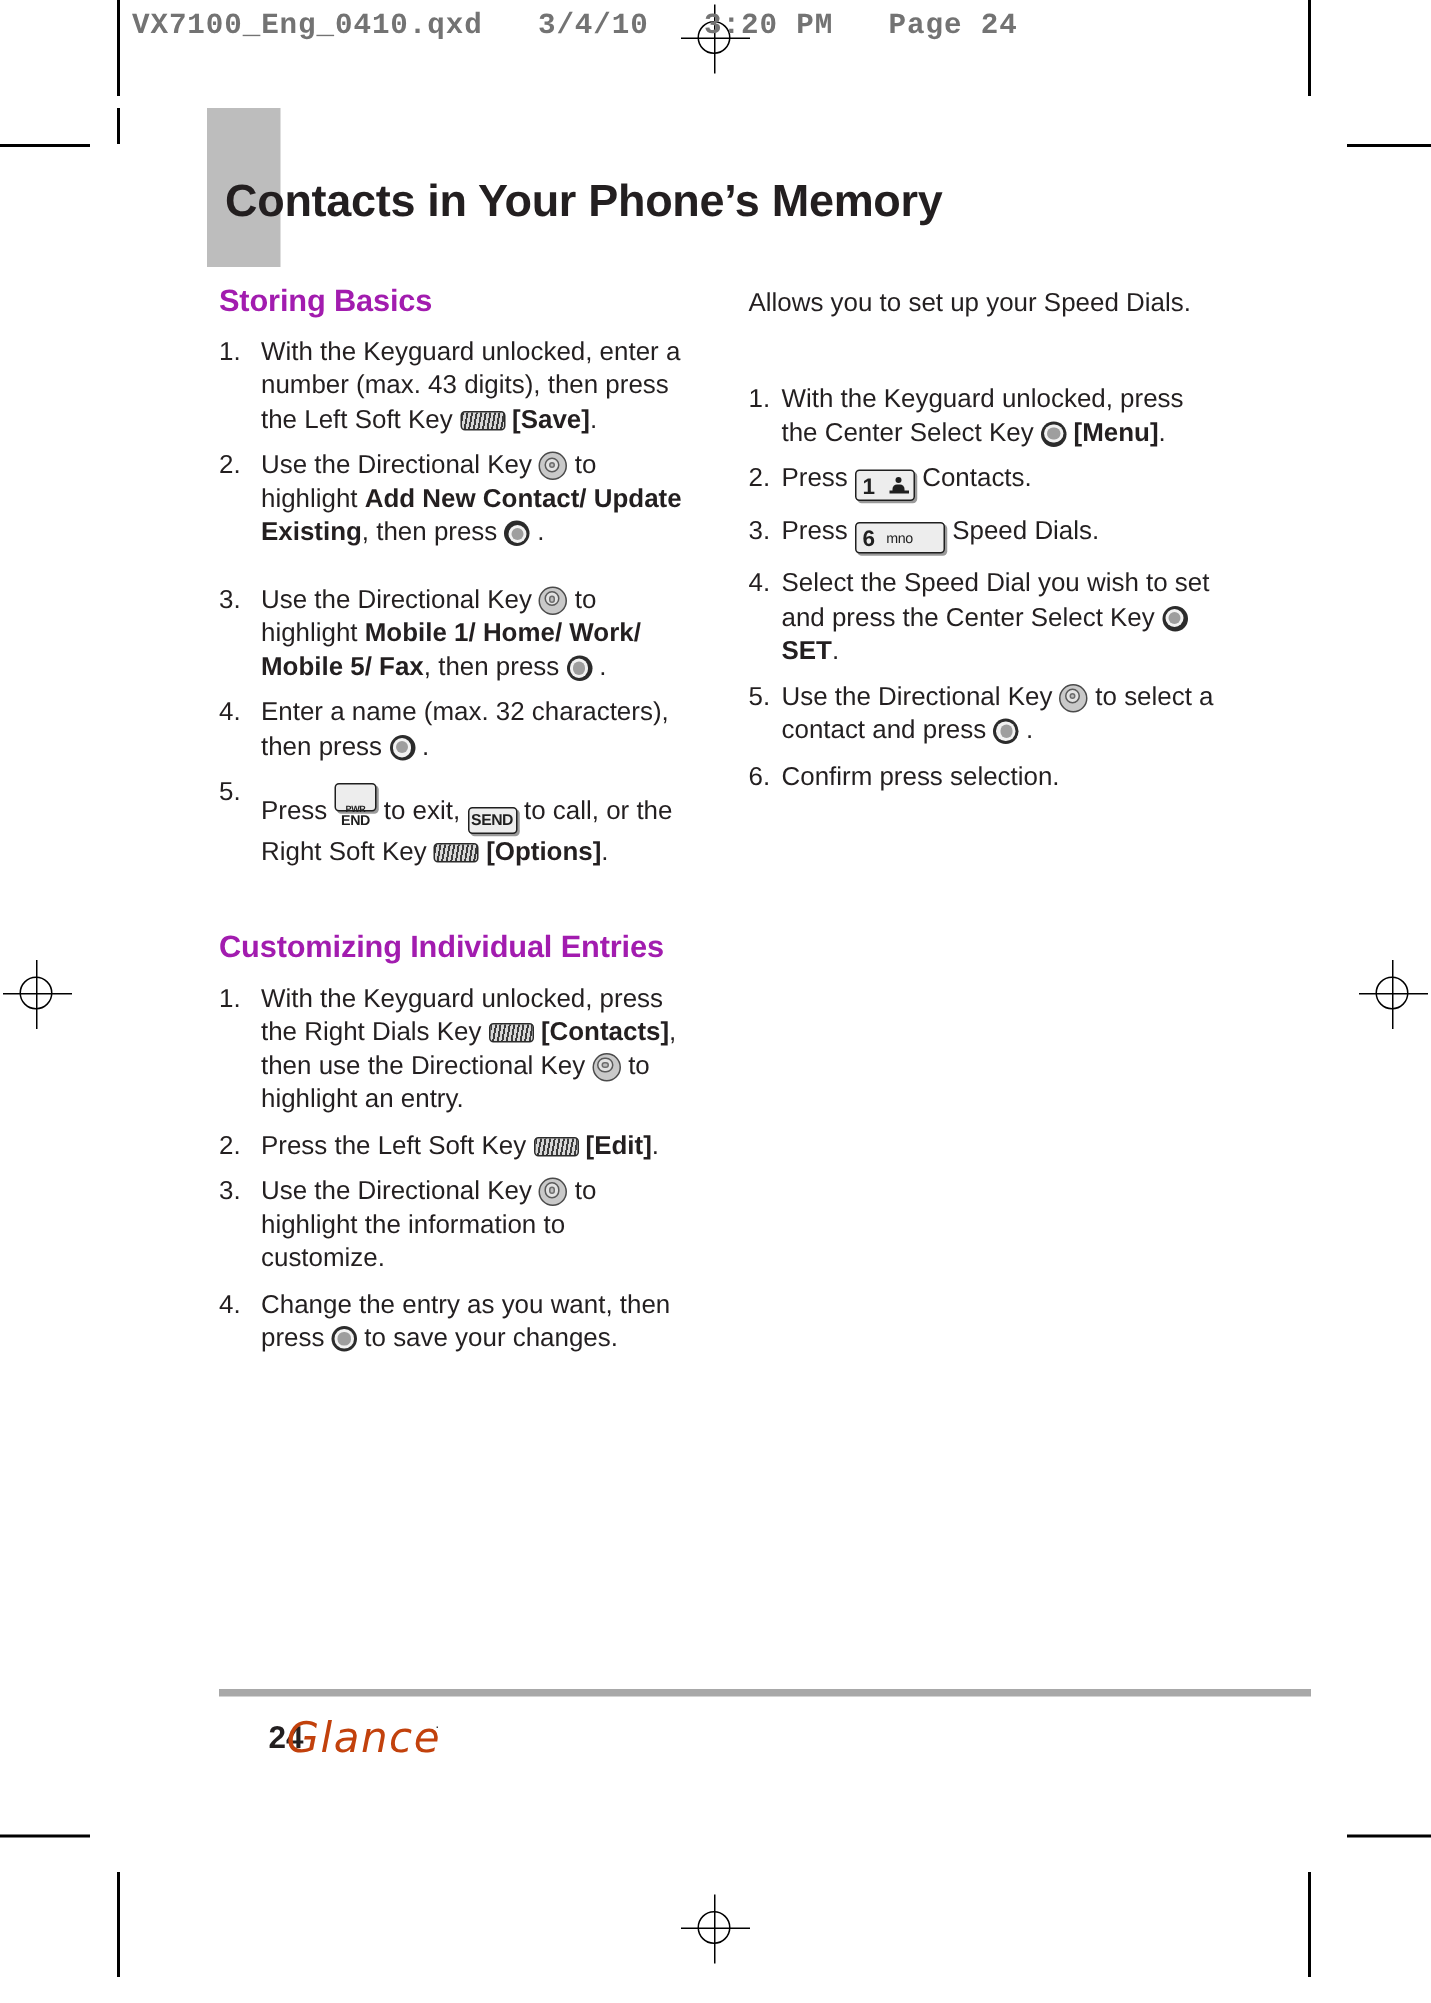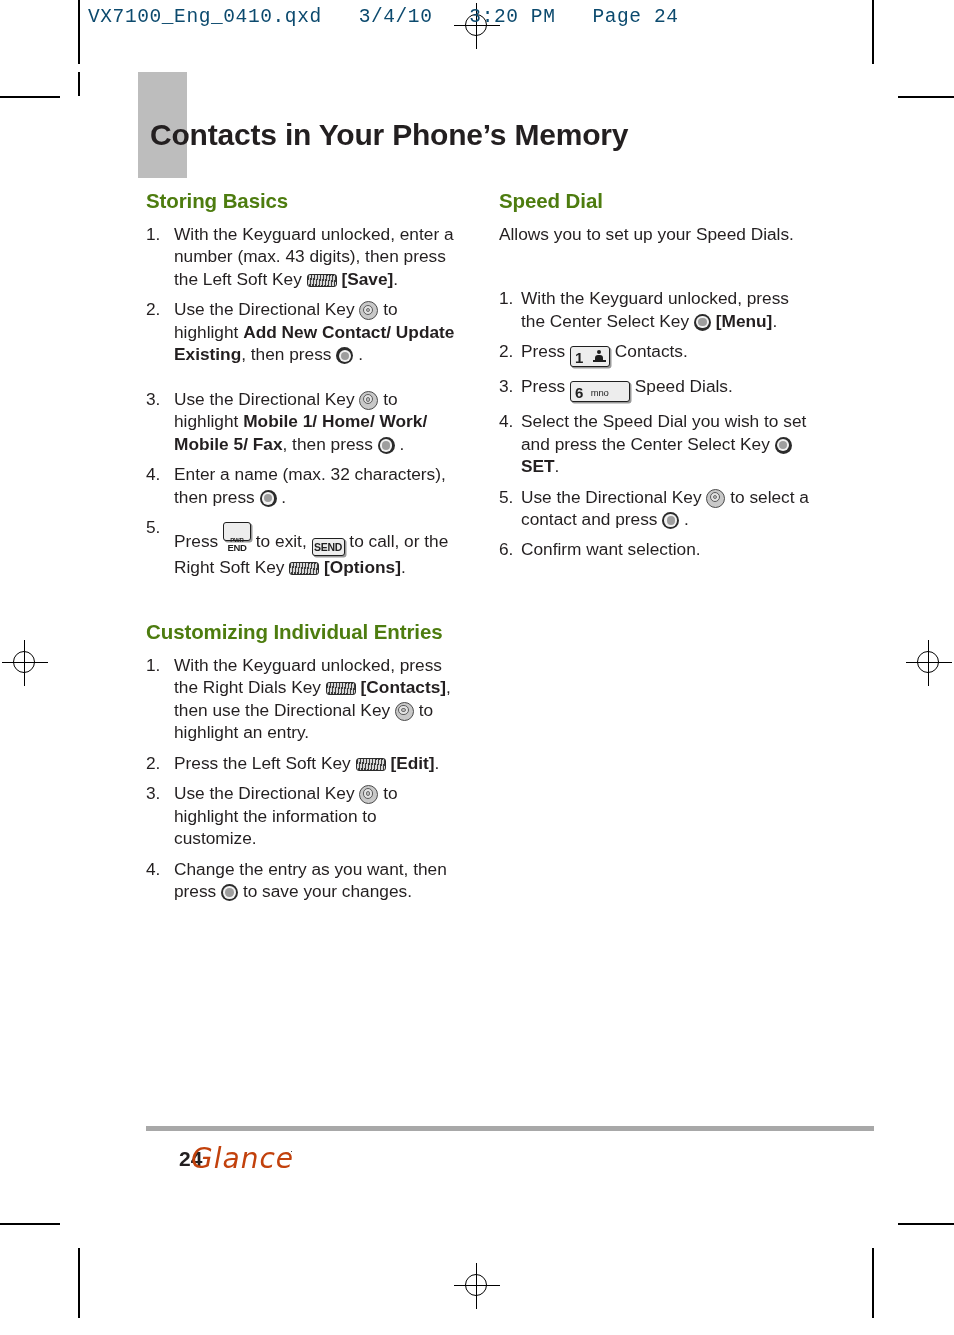--- a/index.html
+++ b/index.html
@@ -39,23 +39,23 @@
     position: absolute; left: 0; top: 22px;
     width: 46px; height: 1.3px; background: #000;
   }
 
   
   .filehdr {
     position: absolute;
     left: 88px; top: 6px;
     font-family: "Liberation Mono", monospace;
     font-size: 19.5px;
-    font-weight: normal;
+    font-weight: bold;
     letter-spacing: 0.6px;
-    color: #0c4a6e;
+    color: #737373;
     white-space: pre;
   }
 
   
   .tab-block {
     position: absolute;
     left: 138px; top: 72px;
     width: 49px; height: 106px;
     background: #bdbdbd;
   }
@@ -75,21 +75,21 @@
     top: 190px;
     width: 310px;
   }
   .col-left  { left: 146px; }
   .col-right { left: 499px; }
 
   h2.sect {
     margin: 0 0 10px 0;
     font-size: 20.5px;
     font-weight: bold;
-    color: #4d7c0f;
+    color: #a21caf;
     line-height: 1.12;
     letter-spacing: -0.1px;
   }
 
   p.lead {
     margin: 0 0 14px 0;
     font-size: 17.3px;
     line-height: 1.28;
     color: #231f20;
   }
@@ -428,21 +428,20 @@
       <span class="num">4.</span>
       <span>Change the entry as you want, then press</span>
       <span class="ic ic-ctr"></span>
       <span>to save your changes.</span>
     </li>
   </ol>
 </div>
 
 <div class="col col-right">
 
-  <h2 class="sect">Speed Dial</h2>
 
   <p class="lead">Allows you to set up your Speed Dials.</p>
 
   <div class="gap-lg"></div>
 
   <ol class="steps">
 
     <li>
       <span class="num">1.</span>
       <span>With the Keyguard unlocked, press the Center Select Key</span>
@@ -485,21 +484,21 @@
       <span class="num">5.</span>
       <span>Use the Directional Key</span>
       <span class="ic ic-dir"></span>
       <span>to select a contact and press</span>
       <span class="ic ic-ctr"></span>
       <span>.</span>
     </li>
 
     <li>
       <span class="num">6.</span>
-      <span>Confirm want selection.</span>
+      <span>Confirm press selection.</span>
     </li>
   </ol>
 </div>
 
 <div class="foot-rule"></div>
 <div class="foot-page">24</div>
 <div class="foot-logo">Glance</div>
 <div class="foot-tm">·</div>
 
 </body></html>

